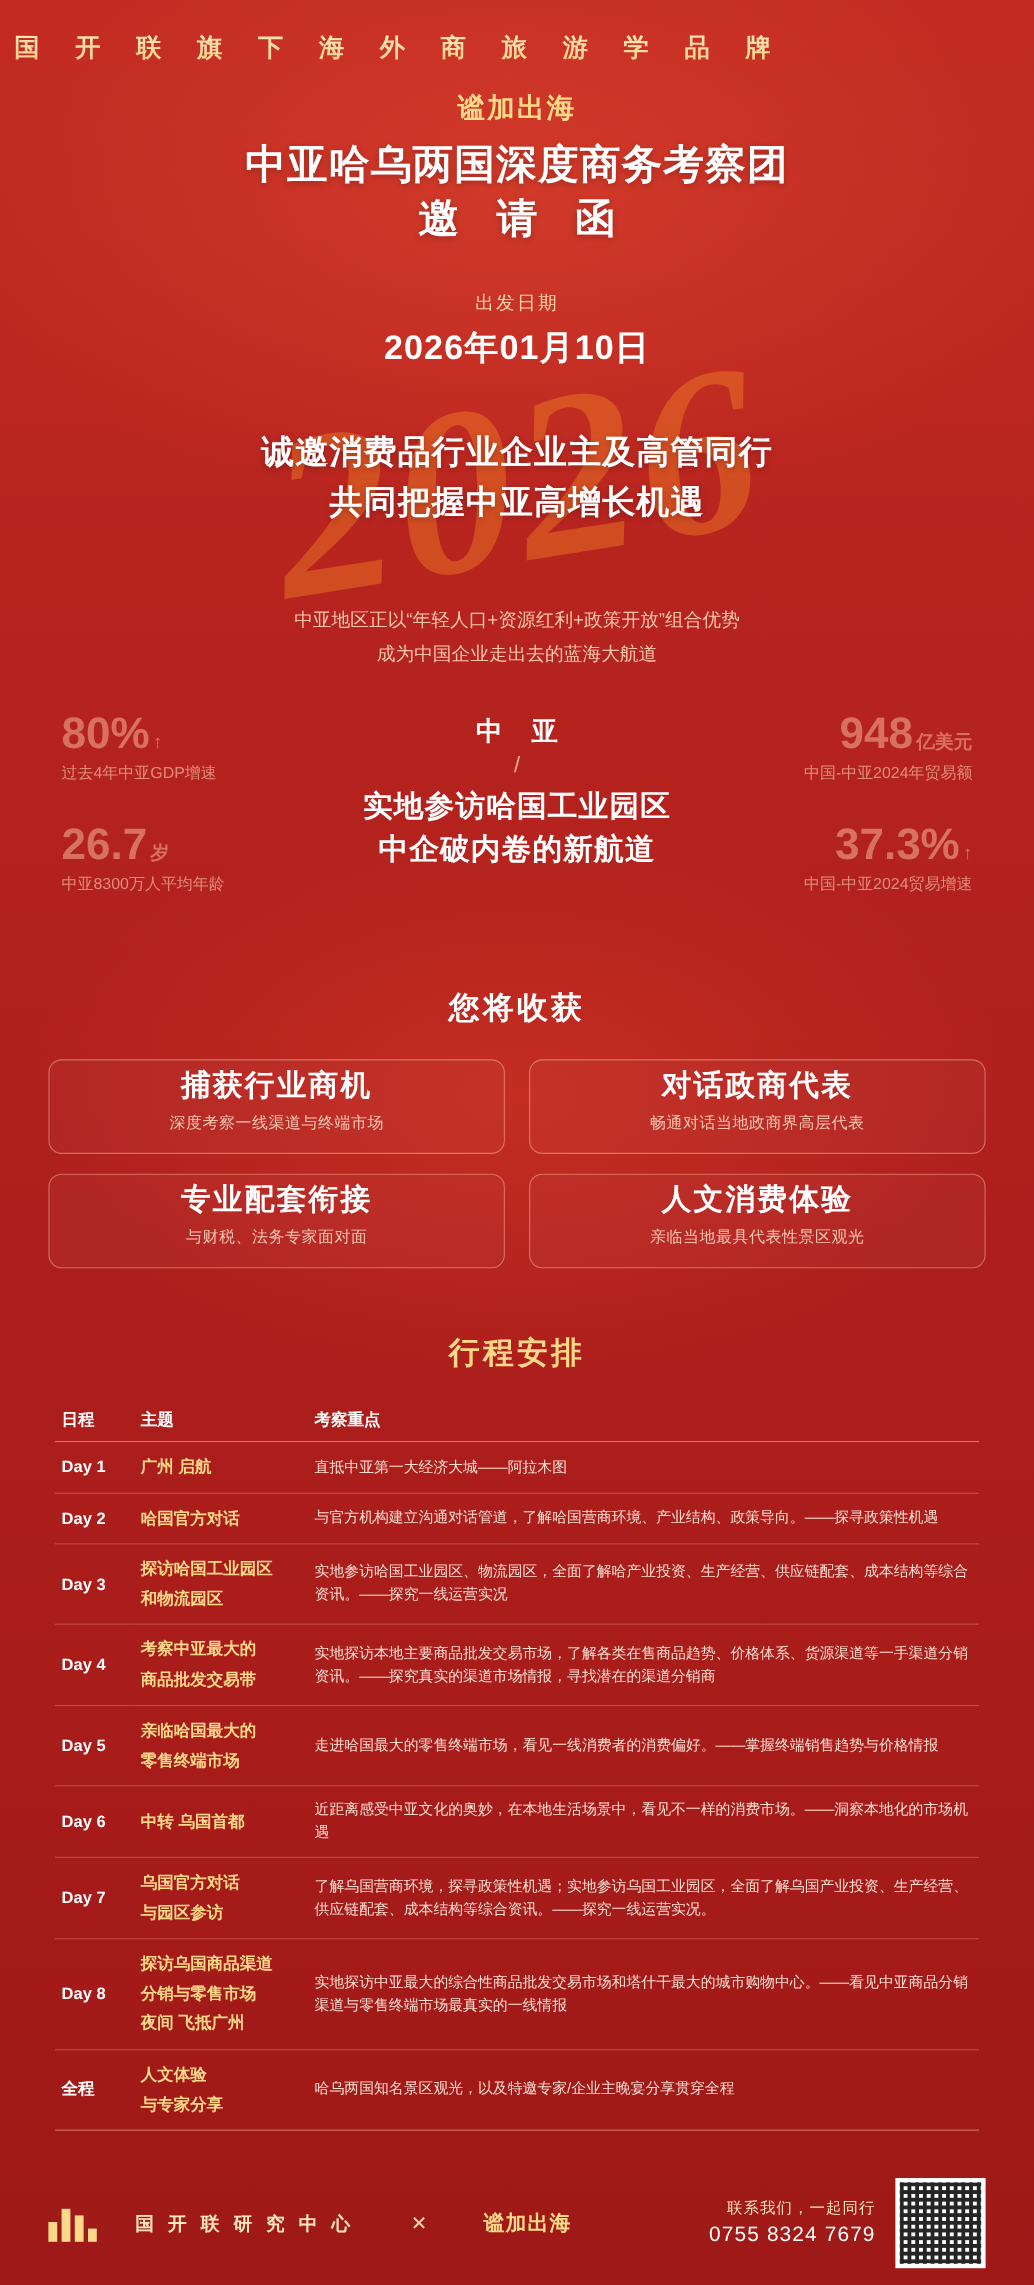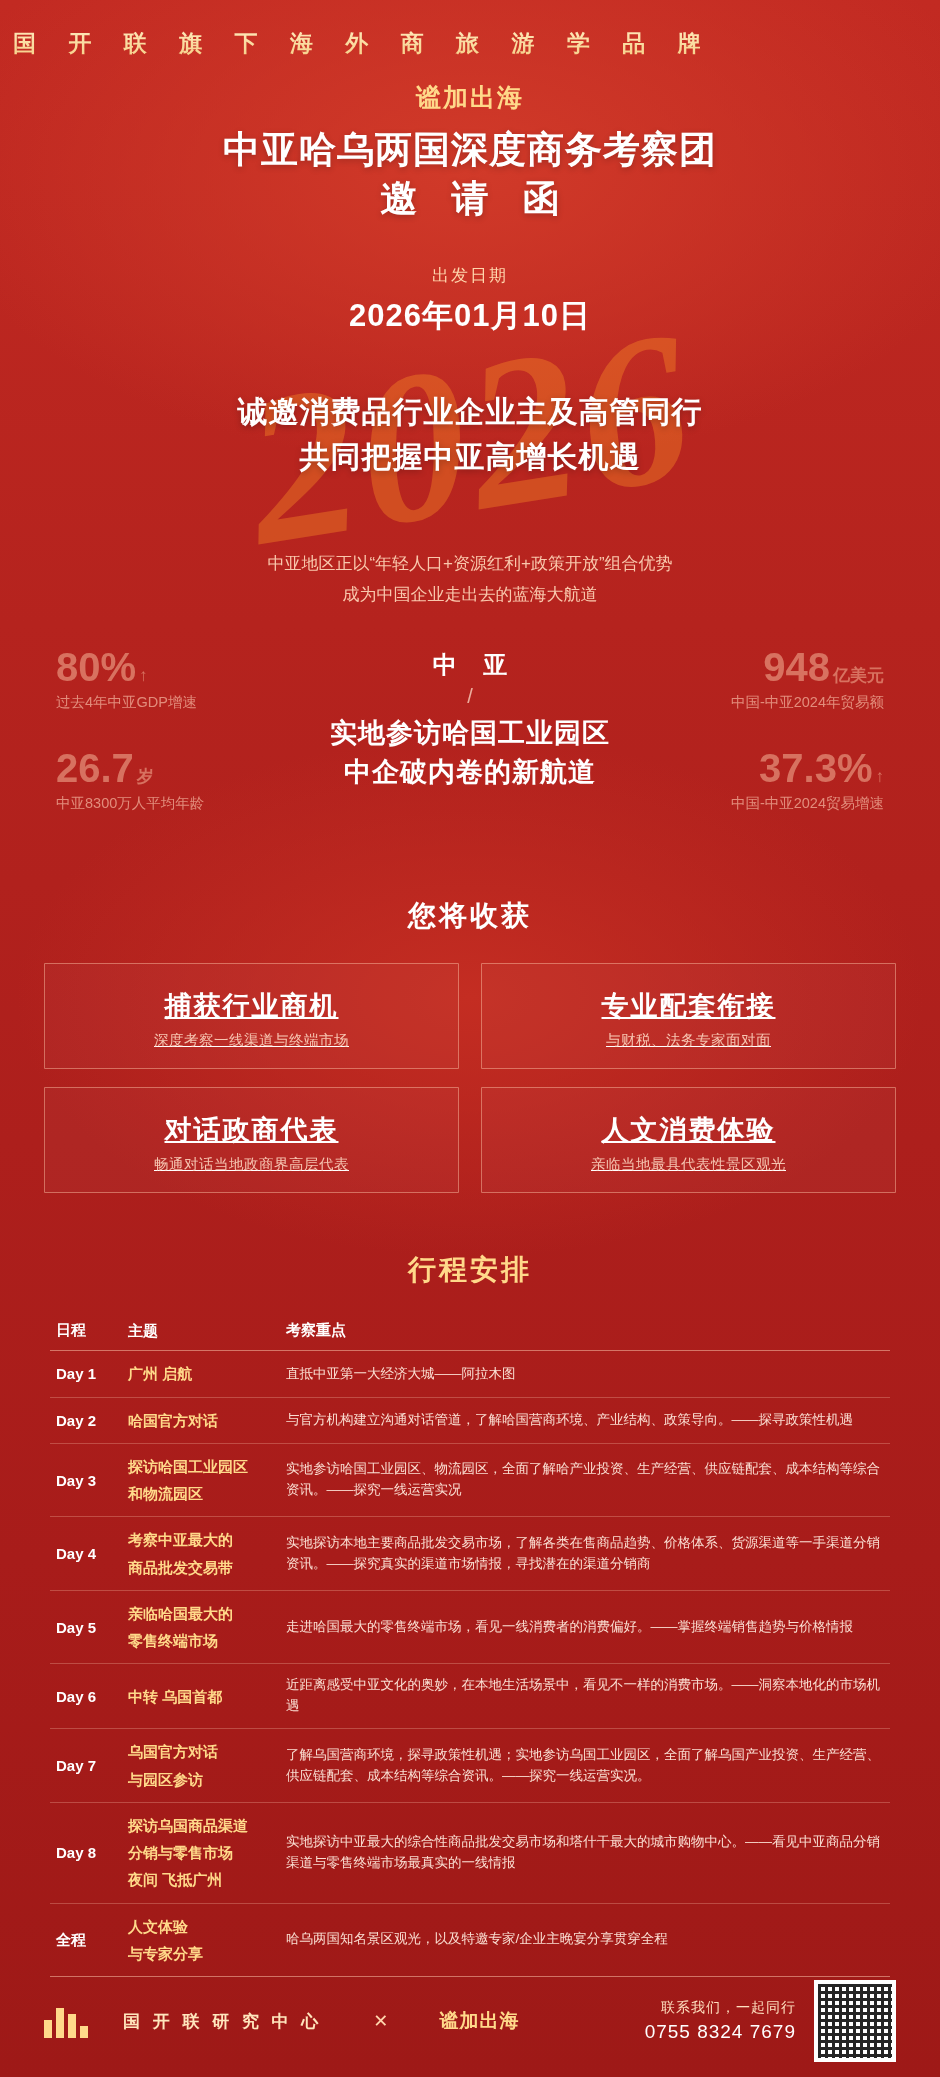--- a/index.html
+++ b/index.html
@@ -173,25 +173,24 @@
   
   .gain-grid {
     display: grid;
     grid-template-columns: 1fr 1fr;
     gap: 18px 22px;
     padding: 0 44px;
     margin-top: 28px;
   }
   .gain-card {
     border: 1px solid rgba(255,200,170,0.45);
-    border-radius: 1px;
-    padding: 24px 10px 18px;
+    border-radius: 12px;
+    padding: 4px 10px 18px;
     text-align: center;
     background: rgba(255,255,255,0.03);
-    text-decoration: underline;
   }
   .gain-card h4 {
     font-size: 27px;
     font-weight: 700;
     letter-spacing: 2px;
     margin-bottom: 7px;
   }
   .gain-card p {
     font-size: 14.5px;
     color: rgba(255,218,196,0.88);
@@ -342,26 +341,26 @@
     </div>
   </div>
 
   <div class="section-title">您将收获</div>
   <div class="gain-grid">
     <div class="gain-card">
       <h4>捕获行业商机</h4>
       <p>深度考察一线渠道与终端市场</p>
     </div>
     <div class="gain-card">
+      <h4>对话政商代表</h4>
+      <p>畅通对话当地政商界高层代表</p>
+    </div>
+    <div class="gain-card">
       <h4>专业配套衔接</h4>
       <p>与财税、法务专家面对面</p>
-    </div>
-    <div class="gain-card">
-      <h4>对话政商代表</h4>
-      <p>畅通对话当地政商界高层代表</p>
     </div>
     <div class="gain-card">
       <h4>人文消费体验</h4>
       <p>亲临当地最具代表性景区观光</p>
     </div>
   </div>
 
   <div class="itin-title">行程安排</div>
   <div class="itin-wrap">
     <table class="itin">

